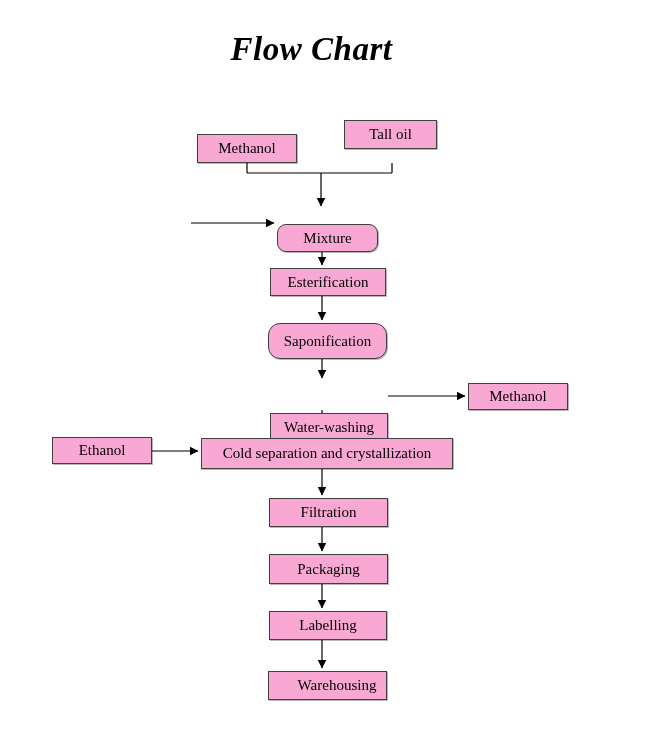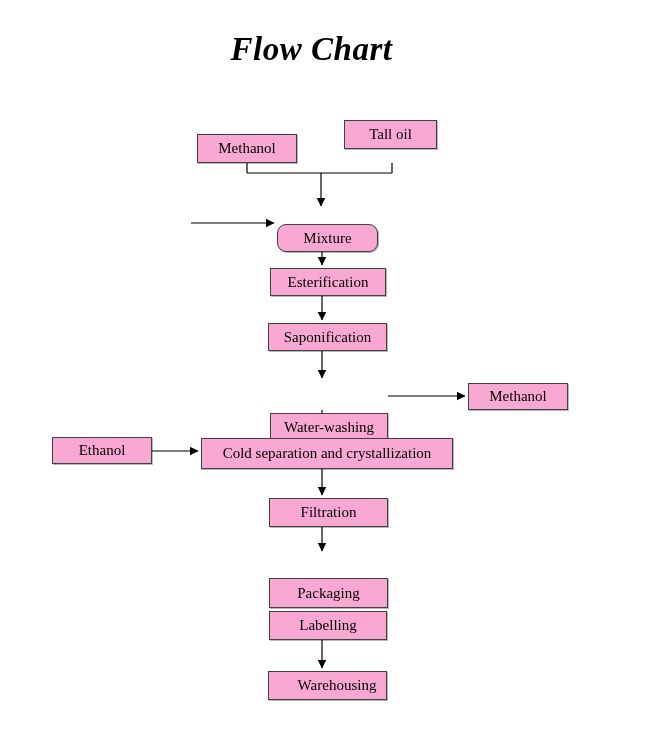--- a/index.html
+++ b/index.html
@@ -44,27 +44,27 @@
     justify-content: center;
     font-size: 15px;
     color: #000000;
     white-space: nowrap;
   }
   #n-methanol-feed      { left: 197px; top: 134px; width: 100px; height: 29px; }
   #n-tall-oil           { left: 344px; top: 120px; width:  93px; height: 29px; }
   #n-catalyst           { left:  91px; top: 209px; width: 100px; height: 28px; }
   #n-mixture            { left: 277px; top: 224px; width: 101px; height: 28px; border-radius: 9px; }
   #n-esterification     { left: 270px; top: 268px; width: 116px; height: 28px; }
-  #n-saponification     { left: 268px; top: 323px; width: 119px; height: 28px; }
+  #n-saponification     { left: 268px; top: 323px; width: 119px; height: 36px; border-radius: 12px; }
   #n-water-washing      { left: 270px; top: 381px; width: 118px; height: 29px; margin-top: 32px; }
   #n-methanol-recovered { left: 468px; top: 383px; width: 100px; height: 27px; }
   #n-ethanol            { left:  52px; top: 437px; width: 100px; height: 27px; }
   #n-cold-separation    { left: 201px; top: 438px; width: 252px; height: 31px; }
   #n-filtration         { left: 269px; top: 498px; width: 119px; height: 29px; }
-  #n-packaging          { left: 269px; top: 578px; width: 119px; height: 30px; }
+  #n-packaging          { left: 269px; top: 554px; width: 119px; height: 30px; }
   #n-labelling          { left: 269px; top: 611px; width: 118px; height: 29px; }
   #n-warehousing        { left: 268px; top: 671px; width: 119px; height: 29px; padding-left: 19px; }
 </style>
 </head>
 <body>
 
 <div class="canvas">
 
   <h1 class="title">Flow Chart</h1>
 

